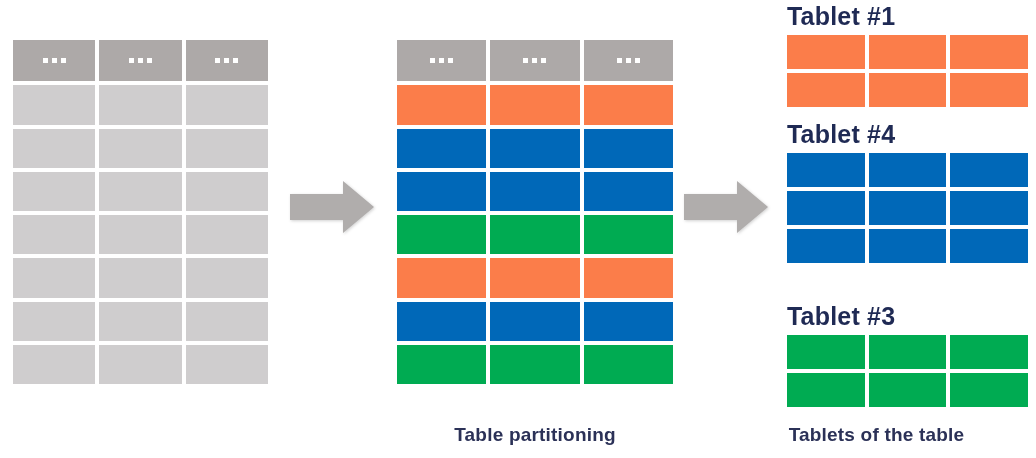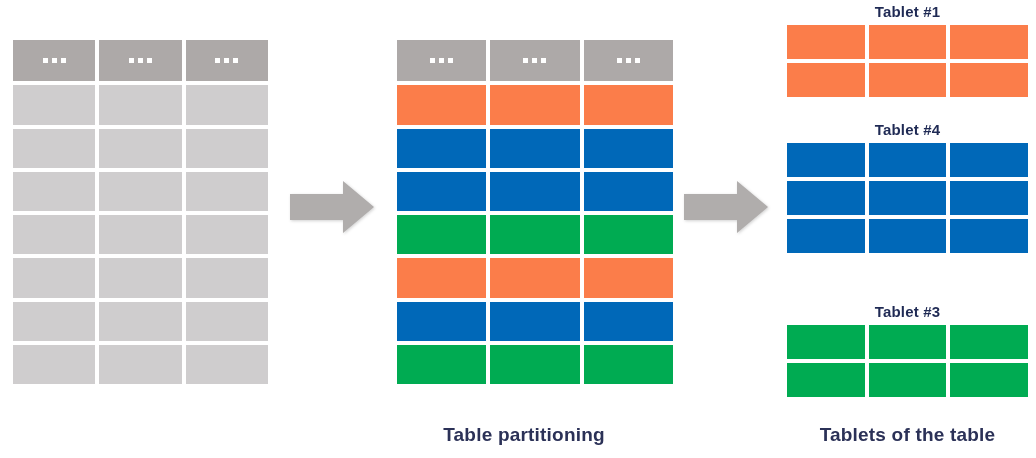--- a/index.html
+++ b/index.html
@@ -78,24 +78,24 @@
   #partition-table .trow { height: 38px; }
   #partition-table .trow.head { height: 40px; }
 
   
   .tablet-group {
     position: absolute;
     left: 787px;
     width: 241px;
   }
   .tablet-title {
-    font-size: 15px;
+    font-size: 25px;
     font-weight: bold;
     color: #1f2a54;
-    text-align: center;
+    text-align: left;
     letter-spacing: .2px;
     line-height: 1;
     margin-bottom: 6px;
   }
   .tablet-grid {
     display: flex;
     flex-direction: column;
     gap: 4px;
   }
   .tablet-grid .trow { height: 34px; }
@@ -119,22 +119,22 @@
     position: absolute;
     top: 425px;
     font-size: 19px;
     font-weight: bold;
     color: #2b3157;
     letter-spacing: .2px;
     line-height: 1;
     text-align: center;
   }
   #caption-user  { left: 13px;  width: 255px; }
-  #caption-part  { left: 386px; width: 276px; }
-  #caption-tabs  { left: 787px; width: 241px; }
+  #caption-part  { left: 397px; width: 276px; }
+  #caption-tabs  { left: 756px; width: 241px; }
 </style>
 </head>
 <body style="background: rgb(255, 255, 255);">
 
 <div class="stage">
 
   <div class="tbl" id="user-table">
     <div class="trow head">
       <div class="tcell hdr-cell" style="background: rgb(173, 169, 168);">
         <span class="dots">

